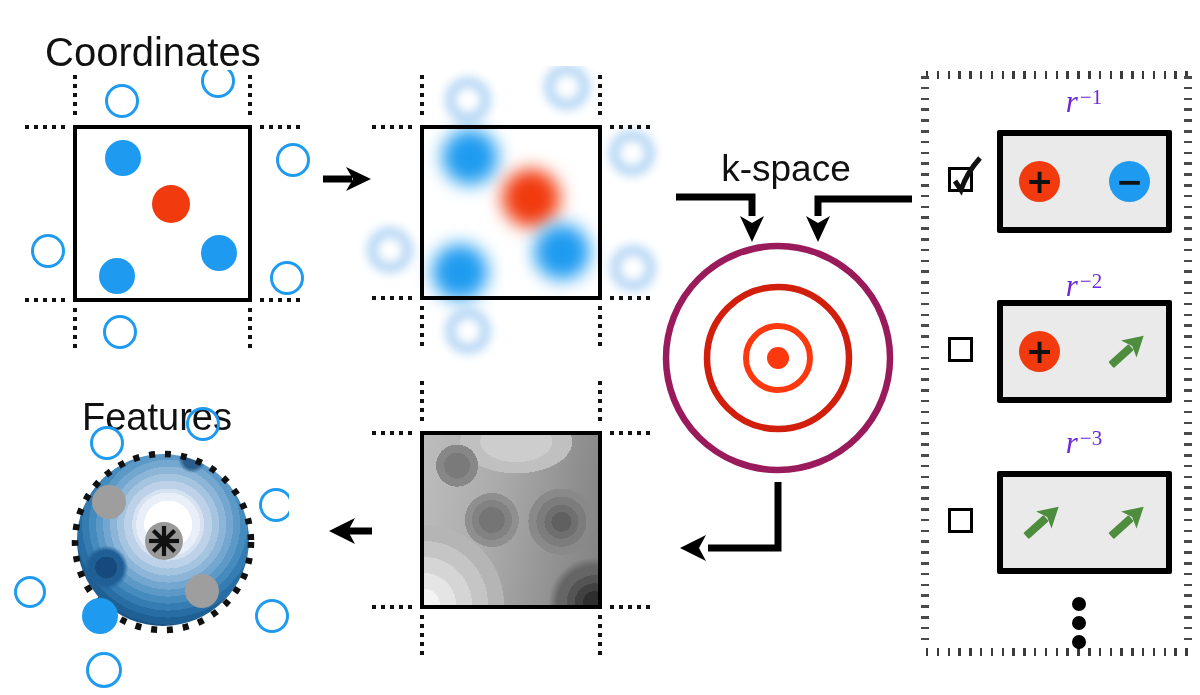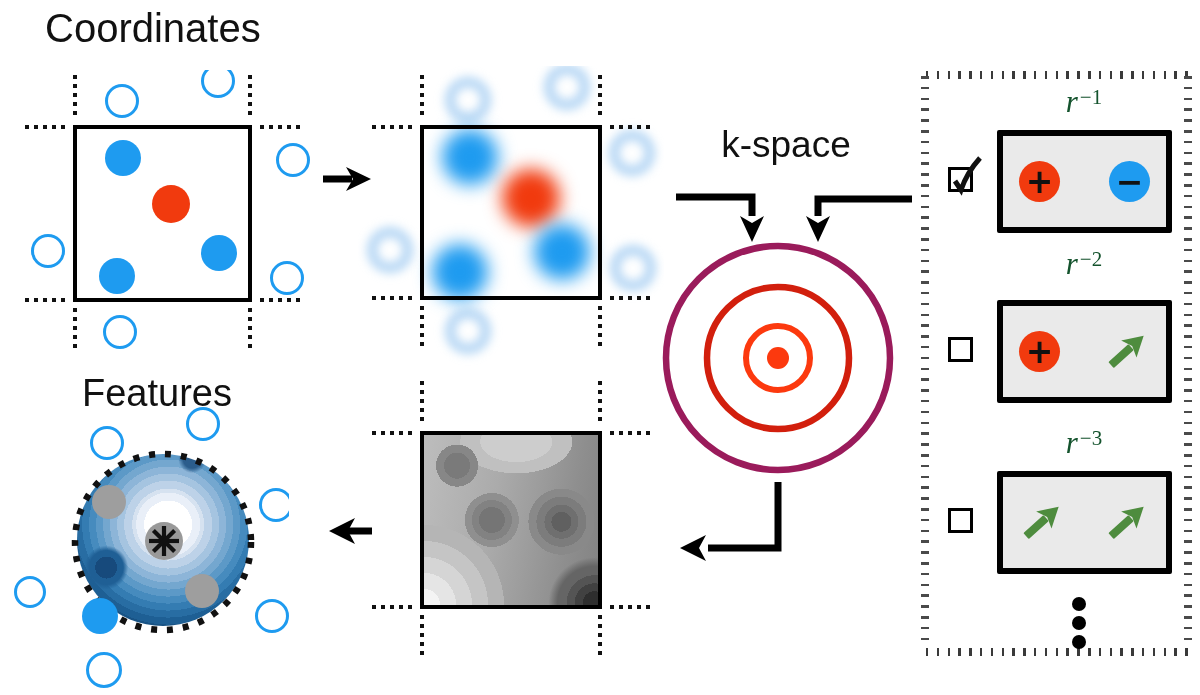--- a/index.html
+++ b/index.html
@@ -1,18 +1,18 @@
 <!DOCTYPE html>
 <html><head>
 <meta charset="utf-8">
 <style>
   html,body{margin:0;padding:0;background:#fff;}
   #canvas{position:relative;width:1200px;height:695px;background:#fff;overflow:hidden;
           font-family:"Liberation Sans",sans-serif;}
-  .title{position:absolute;color:#111;font-family:"Liberation Sans",sans-serif;white-space:nowrap;}
+  .title{position:absolute;color:#111;font-family:"Liberation Sans",sans-serif;white-space:nowrap;margin-top:24px;}
   #t-coord{left:45px;top:6px;font-size:40px;}
   #t-feat{left:82px;top:372px;font-size:38px;}
   #t-kspace{left:700px;top:124px;width:172px;text-align:center;font-size:37px;}
 
   .sq{position:absolute;border:4px solid #000;box-sizing:border-box;}
   #sq1{left:73px;top:125px;width:179px;height:177px;background:transparent;}
   #sq2{left:420px;top:125px;width:182px;height:175px;background:transparent;}
   #sq3{left:420px;top:431px;width:182px;height:178px;overflow:hidden;background:
     radial-gradient(circle 50px at 98% 99%, #2e2e2e 0 12px, #414141 12px 20px, #545454 20px 28px, #656565 28px 37px, rgba(0,0,0,0) 46px),
     radial-gradient(circle 36px at 79% 51%, #606060 0 10px, #6f6f6f 10px 17px, #7c7c7c 17px 25px, #898989 25px 33px, rgba(0,0,0,0) 33px),
@@ -49,21 +49,21 @@
     radial-gradient(circle 30px at 17% 66%, #174a7c 0 11px, #1f5f95 11px 17px, rgba(0,0,0,0) 22px),
     radial-gradient(circle 46px at 53% 41%, #ffffff 0 24px, #e9eff8 24px 32px, rgba(0,0,0,0) 32px),
     radial-gradient(circle 100px at 53% 41%, #d6e2f0 0 36px, #bdd2e8 36px 44px, #a5c4e0 44px 51px, #8db5d8 51px 58px, #74a7cf 58px 65px, #5c99c7 65px 72px, #468bbe 72px 79px, #347cb2 79px 86px, #286da3 86px 93px, #1e5f94 93px 100px, #185385 100px);}
 
   .arrow-svg{position:absolute;overflow:visible;}
 
   
   .tick-h{position:absolute;height:8px;background:repeating-linear-gradient(90deg,#3a3a3a 0 2.5px,rgba(0,0,0,0) 2.5px 10.8px);}
   .tick-v{position:absolute;width:8px;background:repeating-linear-gradient(180deg,#4a4a4a 0 2.5px,rgba(0,0,0,0) 2.5px 10.8px);}
 
-  .r-label{position:absolute;width:140px;text-align:center;color:#14532d;
+  .r-label{position:absolute;width:140px;text-align:center;color:#6d28d9;
            font-family:"Liberation Serif",serif;font-size:31px;}
   .r-label .base{font-style:italic;}
   .r-label sup{font-size:21px;font-style:normal;vertical-align:8px;margin-left:2px;}
 
   .ibox{position:absolute;width:175px;height:103px;border:6px solid #000;border-radius:2px;
         background:#EAEAEA;box-sizing:border-box;display:flex;align-items:center;
         justify-content:space-between;padding:0 16px;}
   .charge{width:41px;height:41px;border-radius:50%;display:flex;align-items:center;justify-content:center;
           color:#111;font-family:"DejaVu Sans",sans-serif;font-size:33px;font-weight:700;line-height:1;}
   .charge-plus{background:#F13A0E;}
@@ -174,21 +174,21 @@
       <div class="r-label" style="left: 1014px; top: 84px;"><span class="base">r</span><sup>−1</sup></div>
       <div class="checkbox" style="left: 948px; top: 167px;">
         <svg width="36" height="40">
           <path d="M7,26 L13,35 C16,26 23,13 32,3" stroke="#111" stroke-width="5" fill="none"></path>
         </svg>
       </div>
       <div class="ibox" style="left: 997px; top: 130px;">
         <div class="charge charge-plus">+</div>
         <div class="charge charge-minus">−</div>
       </div>
-      <div class="r-label" style="left: 1014px; top: 246px;"><span class="base">r</span><sup>−2</sup></div>
+      <div class="r-label" style="left: 1014px; top: 268px;"><span class="base">r</span><sup>−2</sup></div>
       <div class="checkbox" style="left: 948px; top: 337px;"></div>
       <div class="ibox" style="left: 997px; top: 300px;">
         <div class="charge charge-plus">+</div>
         <div class=""><svg width="46" height="42" viewBox="0 0 46 42">
             <g fill="#4E8C3E" transform="rotate(-42 23 21)">
               <rect x="1" y="17.5" width="27" height="8" rx="1"></rect>
               <path d="M45,21.5 L25,10 L29.5,21.5 L25,33 Z"></path>
             </g>
           </svg></div>
       </div>

